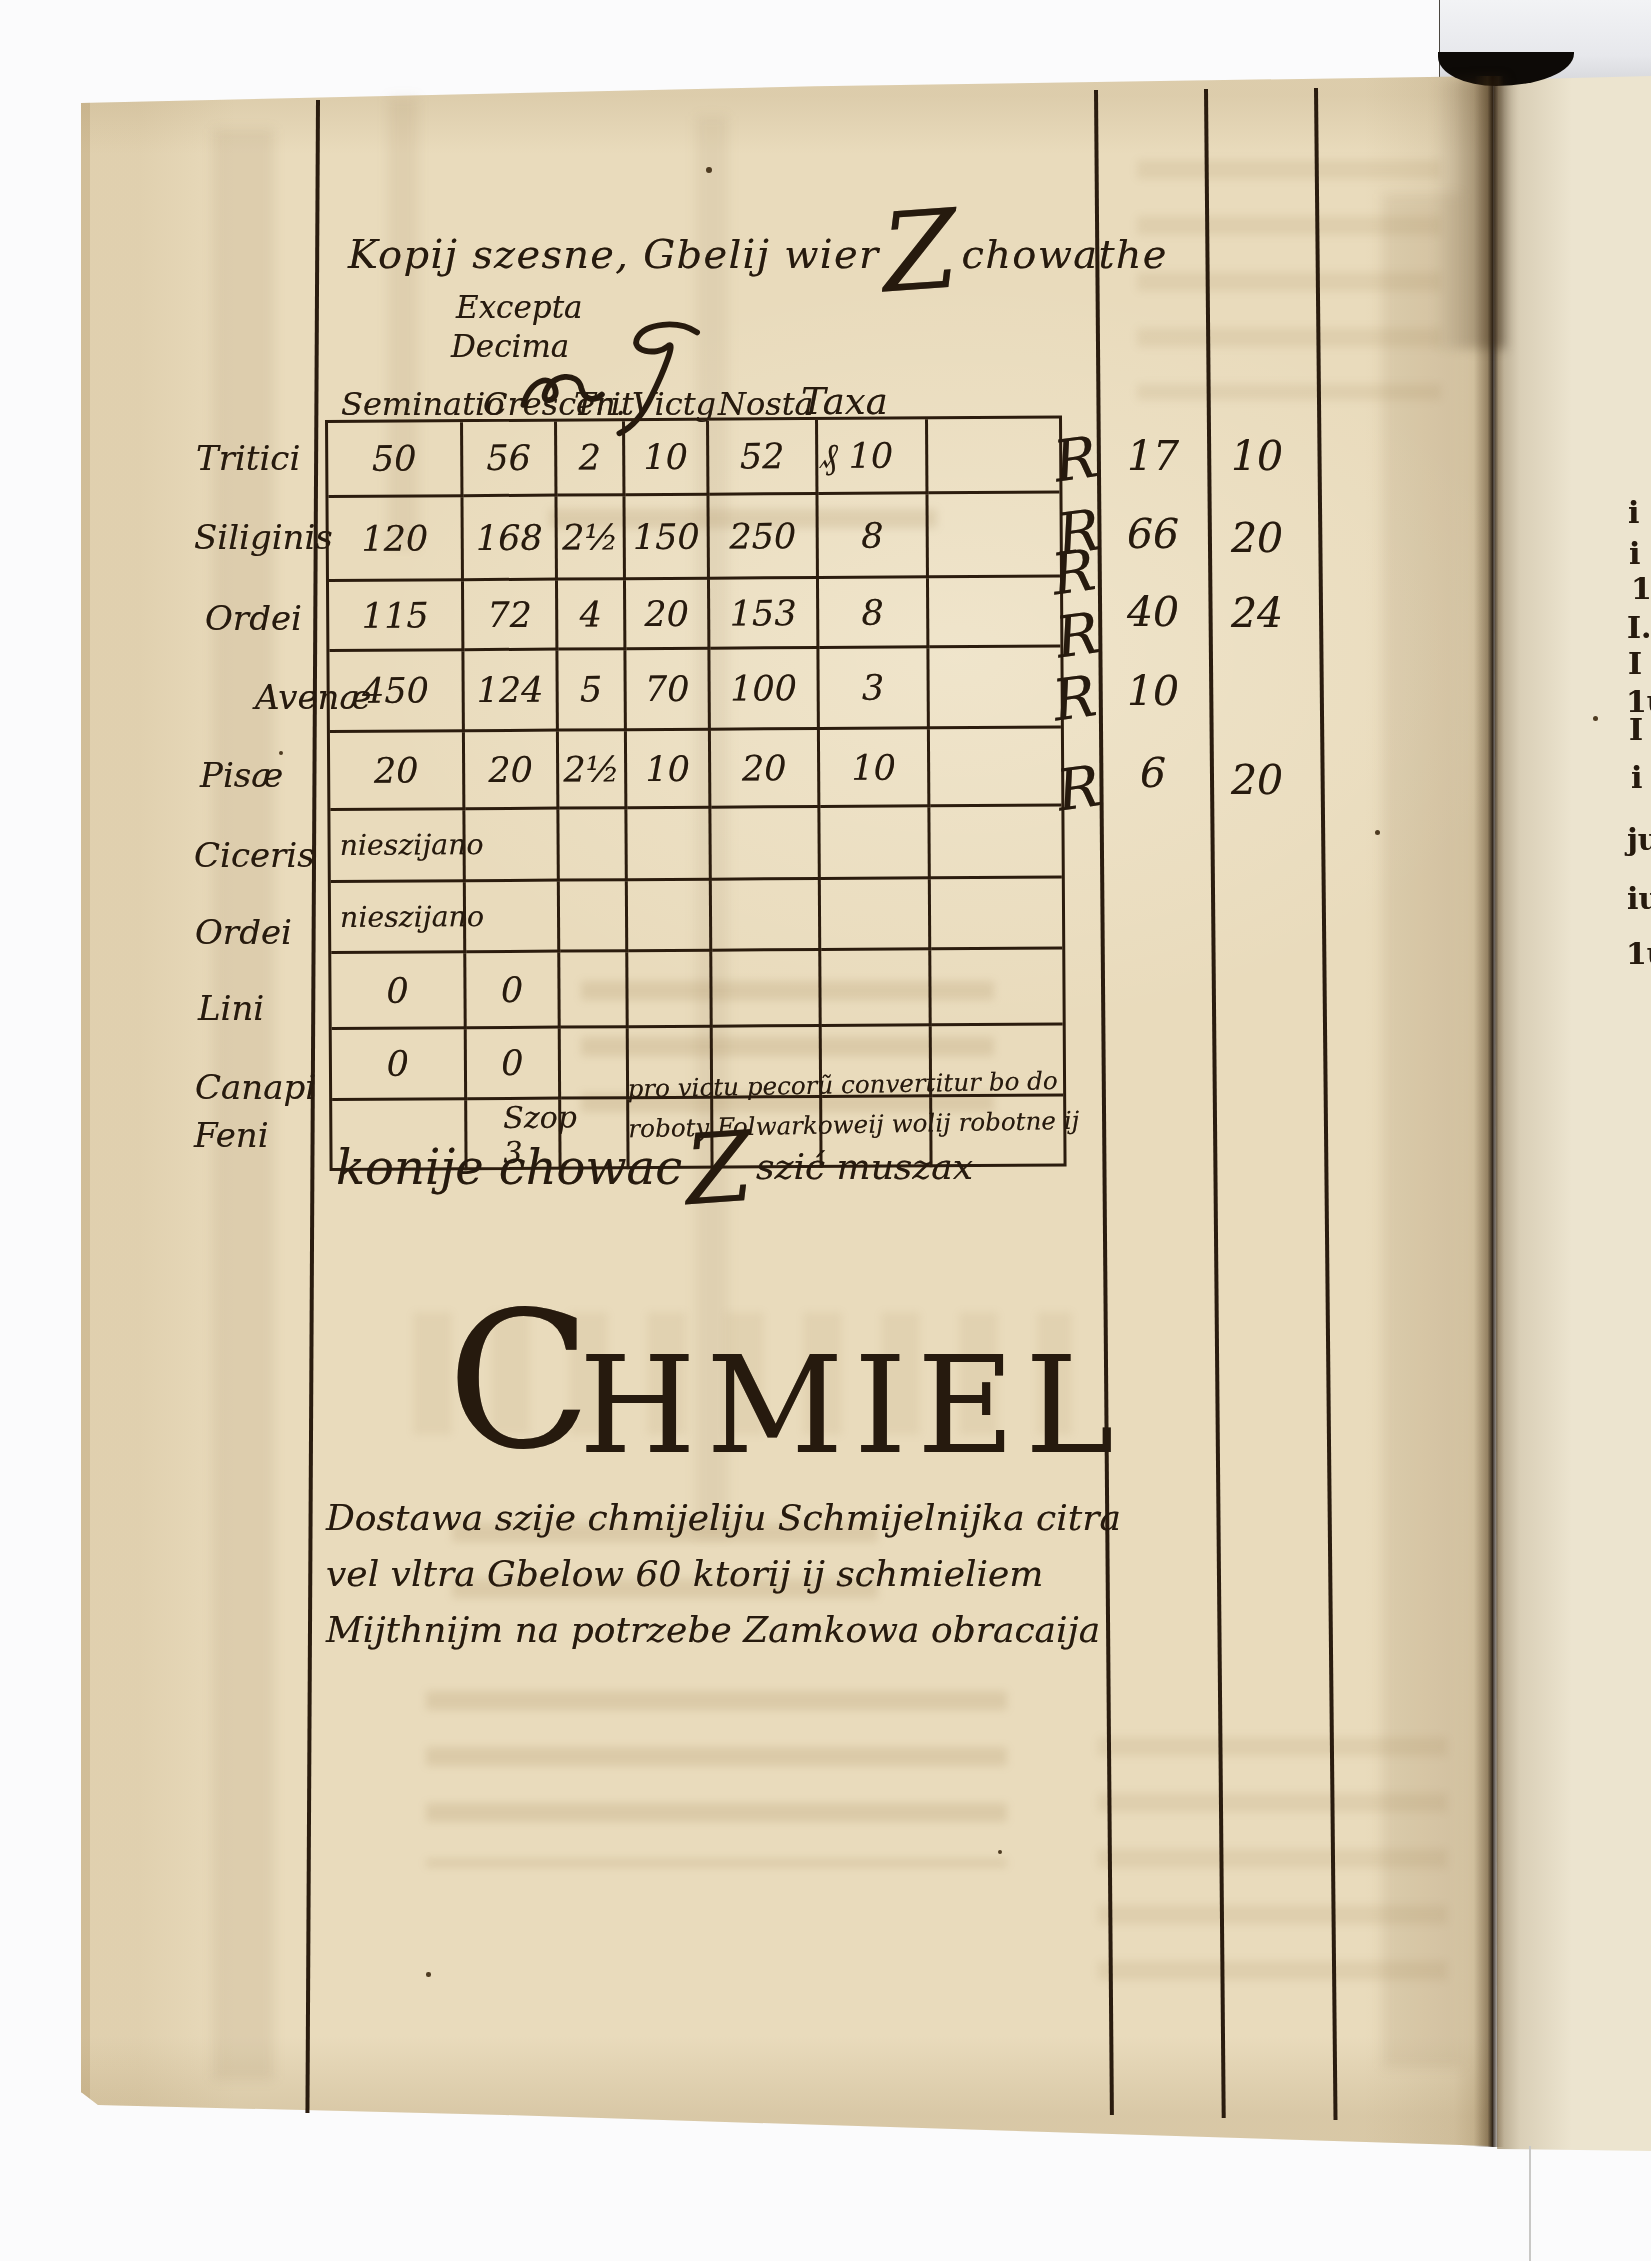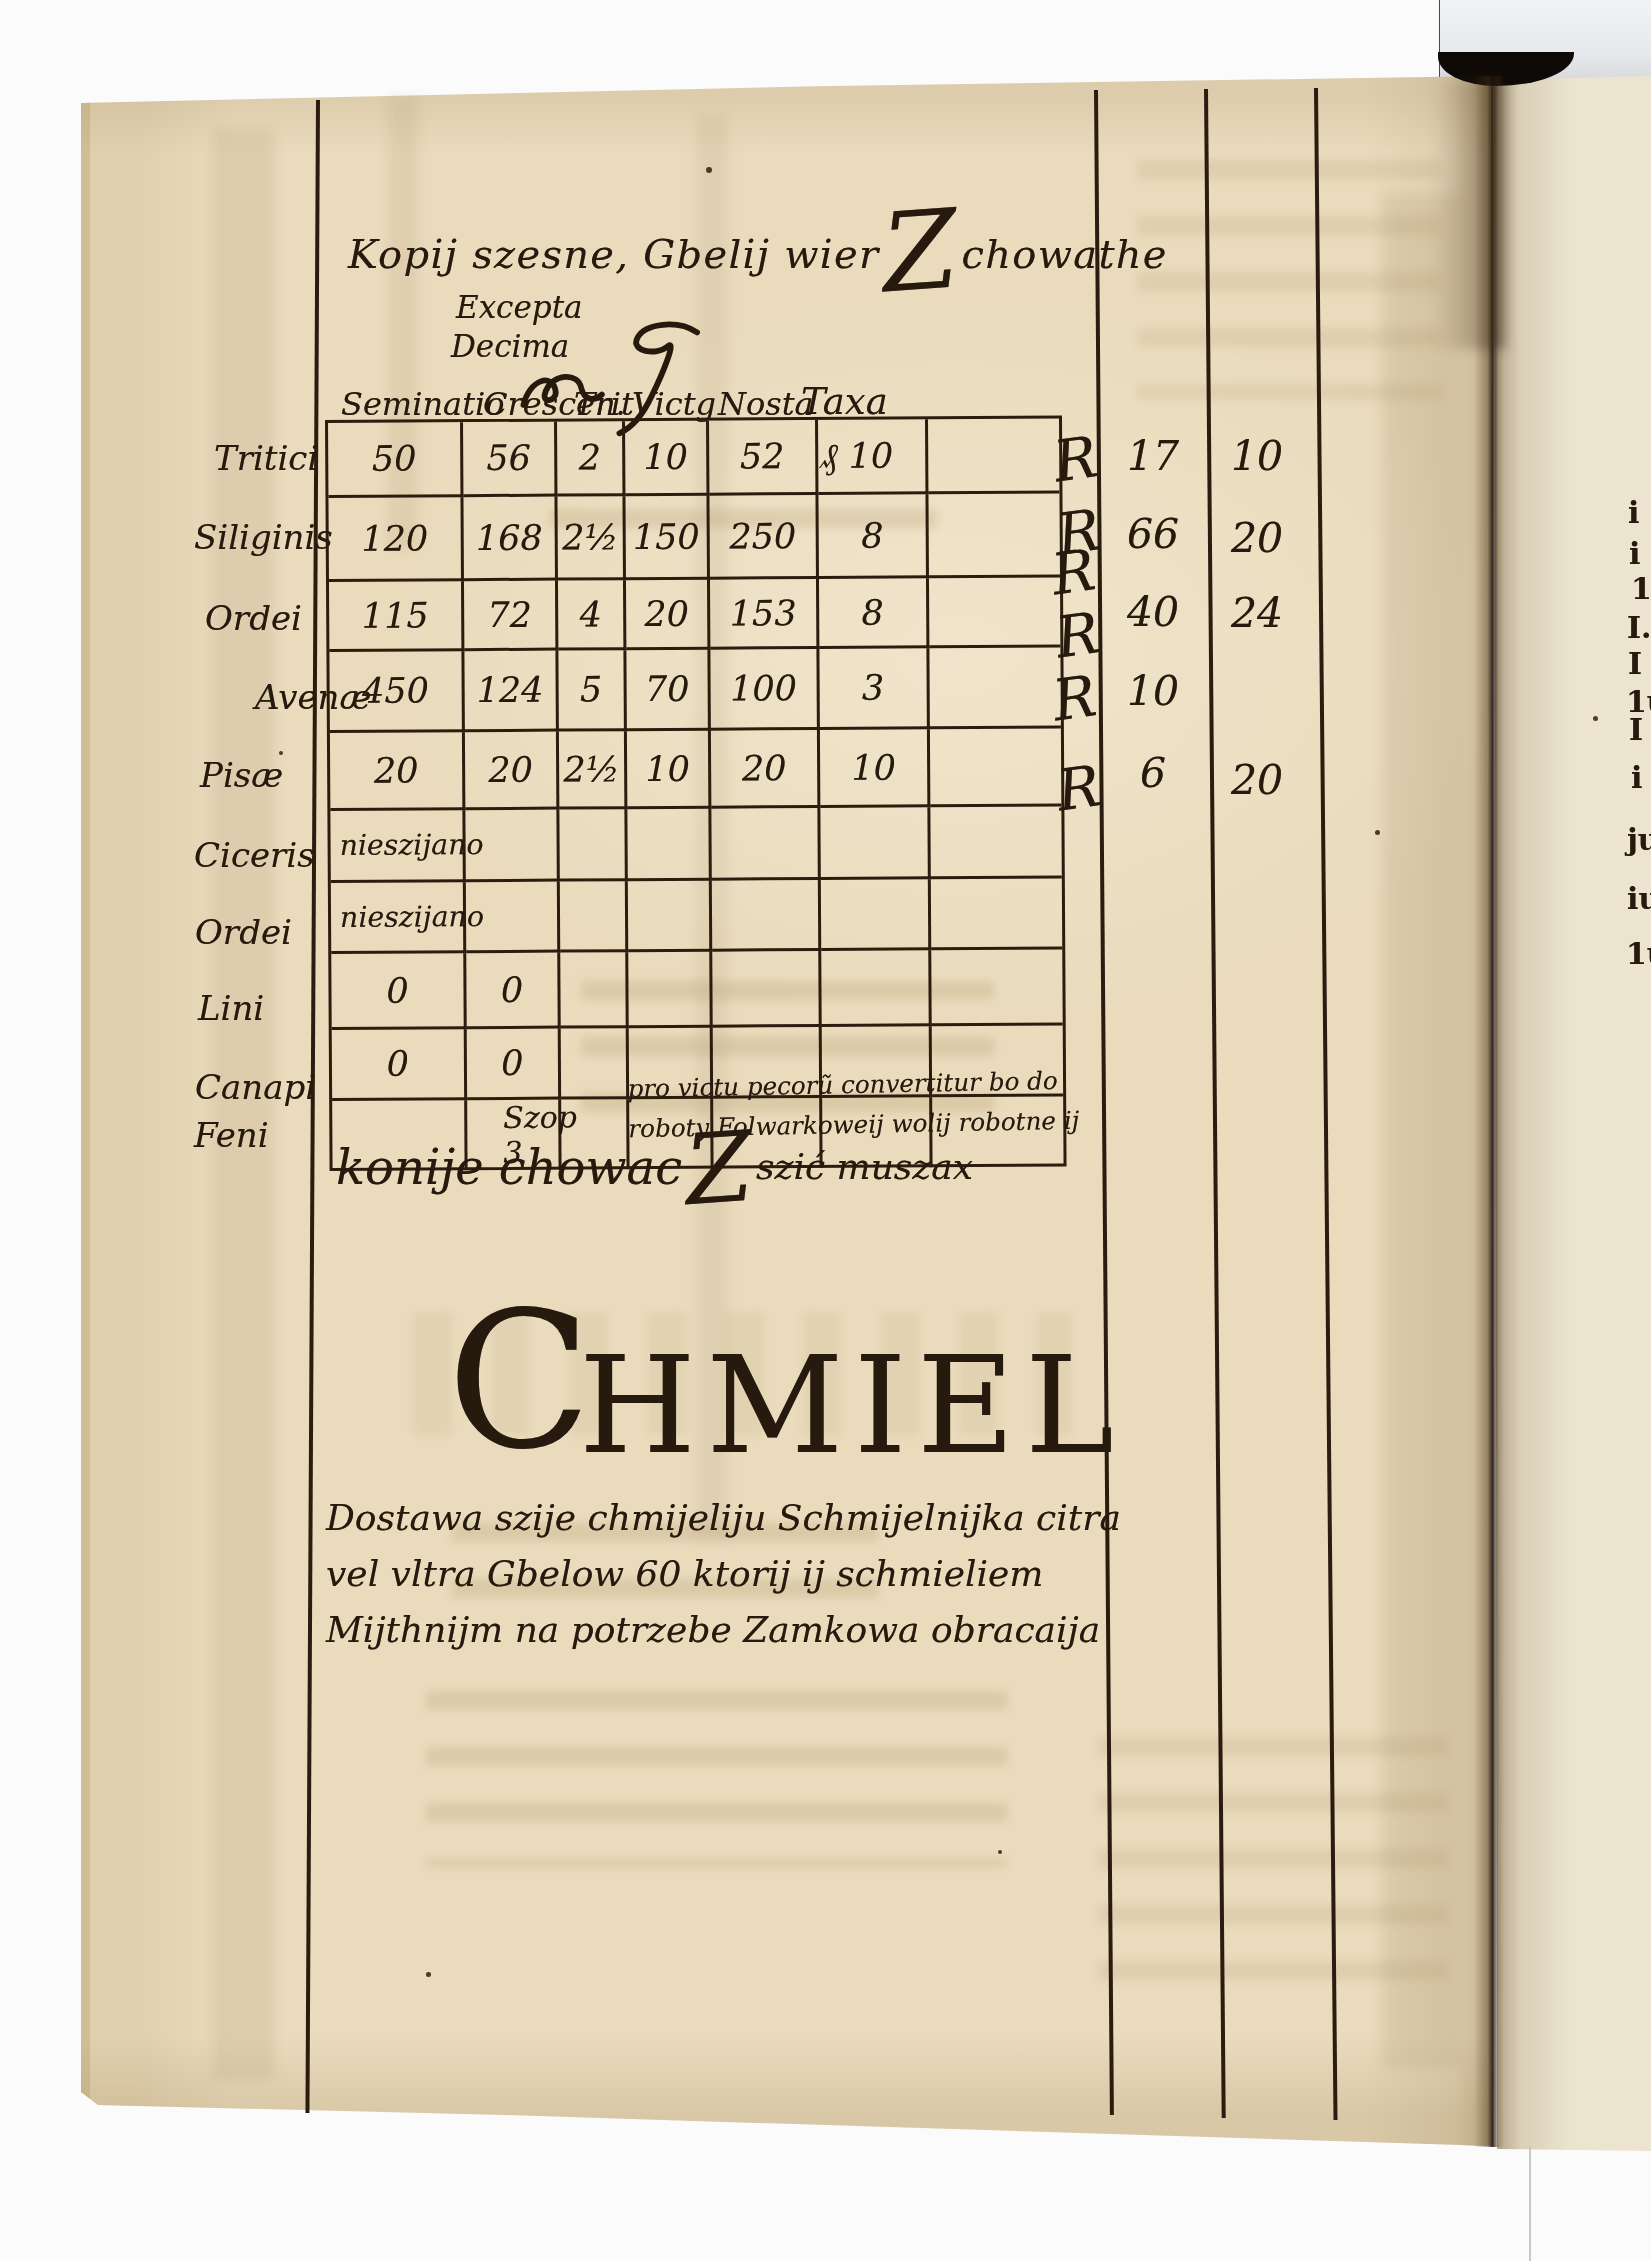--- a/index.html
+++ b/index.html
@@ -149,21 +149,21 @@
   <path d="M150 22 C 120 2, 70 8, 58 30 C 46 52, 88 58, 104 44 C 120 30, 96 88, 80 120 C 68 146, 52 168, 30 178" stroke="#261a0e" stroke-width="9" fill="none" stroke-linecap="round"></path>
 </svg>
 
 <div class="ink colhead" style="left:341px;top:385px;">Seminatio</div>
 <div class="ink colhead" style="left:483px;top:385px;">Crescen.</div>
 <div class="ink colhead" style="left:574px;top:385px;">Trit</div>
 <div class="ink colhead" style="left:632px;top:385px;">Victg</div>
 <div class="ink colhead" style="left:718px;top:385px;">Nosta</div>
 <div class="ink colhead" style="left:801px;top:380px;font-size:37px;">Taxa</div>
 
-<div class="ink rowlabel" style="left:214px;top:438px;text-align:center;">Tritici</div>
+<div class="ink rowlabel" style="left:196px;top:438px;text-align:center;">Tritici</div>
 <div class="ink rowlabel" style="left:194px;top:517px;">Siliginis</div>
 <div class="ink rowlabel" style="left:205px;top:598px;">Ordei</div>
 <div class="ink rowlabel" style="left:216px;top:677px;margin-left:39px;">Avenæ</div>
 <div class="ink rowlabel" style="left:200px;top:755px;">Pisæ</div>
 <div class="ink rowlabel" style="left:194px;top:835px;">Ciceris</div>
 <div class="ink rowlabel" style="left:195px;top:912px;">Ordei</div>
 <div class="ink rowlabel" style="left:198px;top:988px;">Lini</div>
 <div class="ink rowlabel" style="left:195px;top:1067px;">Canapi</div>
 <div class="ink rowlabel" style="left:194px;top:1115px;">Feni</div>
 

